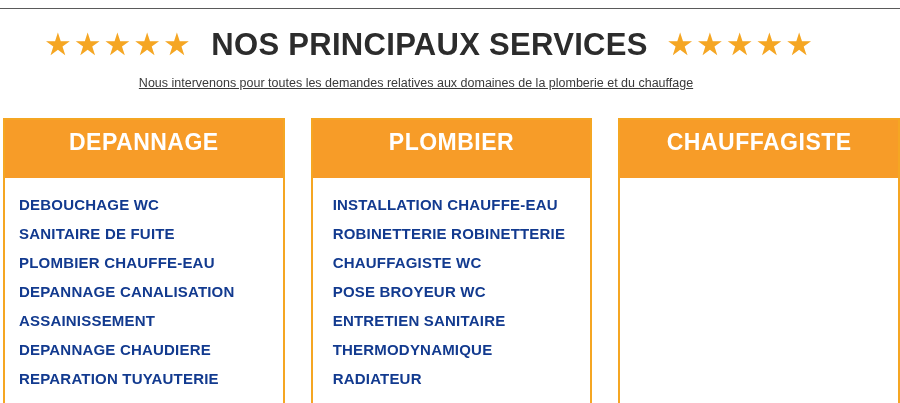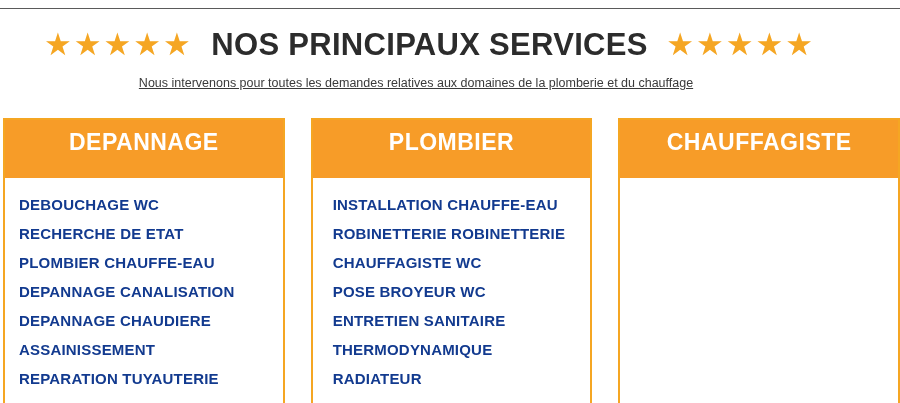--- a/index.html
+++ b/index.html
@@ -121,25 +121,25 @@
   </div>
 
   <div class="subtitle">Nous intervenons pour toutes les demandes relatives aux domaines de la plomberie et du chauffage</div>
 
   <div class="columns">
 
     <div class="card">
       <div class="card-header">DEPANNAGE</div>
       <div class="card-body">
         <div class="card-item">DEBOUCHAGE WC</div>
-        <div class="card-item">RECHERCHE DE ETAT</div>
+        <div class="card-item">SANITAIRE DE FUITE</div>
         <div class="card-item">PLOMBIER CHAUFFE-EAU</div>
         <div class="card-item">DEPANNAGE CANALISATION</div>
+        <div class="card-item">ASSAINISSEMENT</div>
         <div class="card-item">DEPANNAGE CHAUDIERE</div>
-        <div class="card-item">ASSAINISSEMENT</div>
         <div class="card-item">REPARATION TUYAUTERIE</div>
       </div>
     </div>
 
     <div class="card">
       <div class="card-header">PLOMBIER</div>
       <div class="card-body">
         <div class="card-item indent">INSTALLATION CHAUFFE-EAU</div>
         <div class="card-item indent">ROBINETTERIE ROBINETTERIE</div>
         <div class="card-item indent">CHAUFFAGISTE WC</div>

